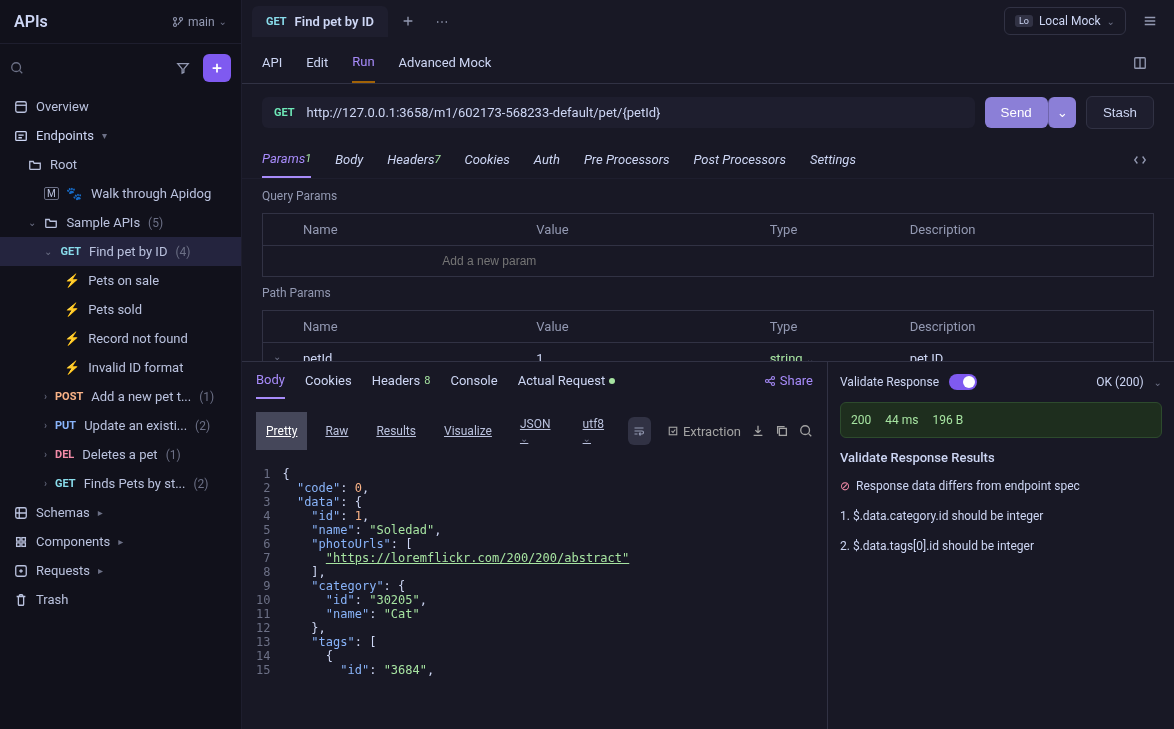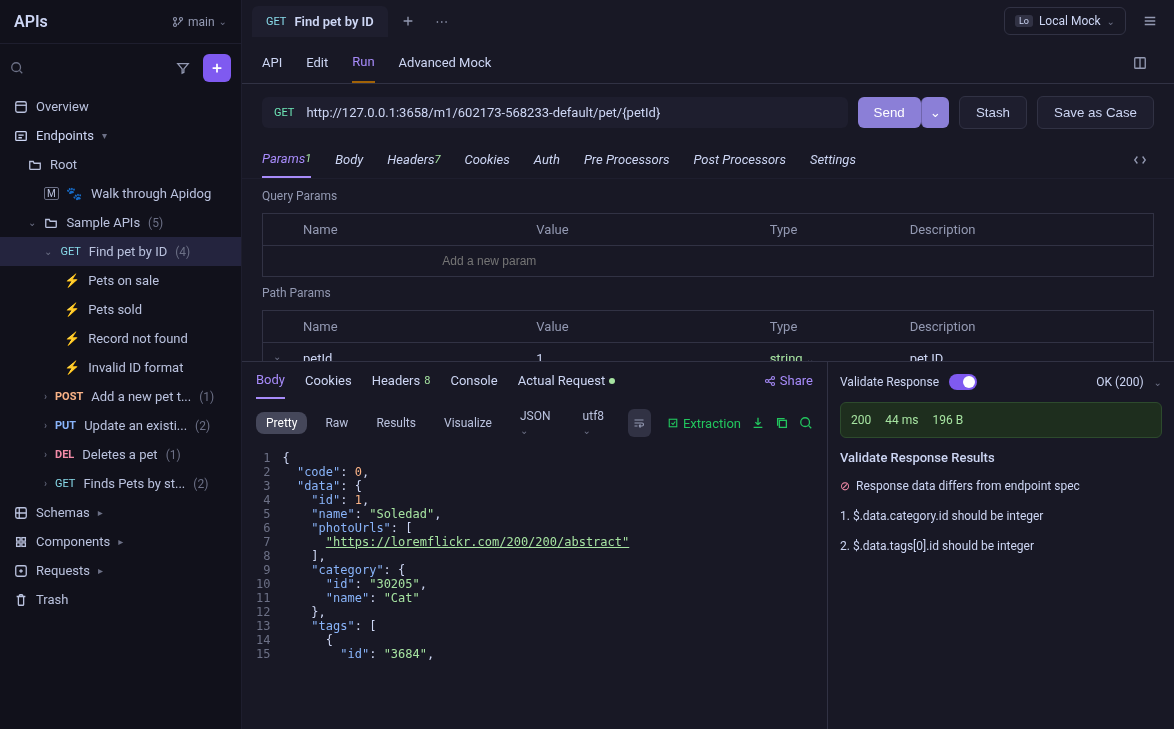--- a/index.html
+++ b/index.html
@@ -50,21 +50,21 @@
   padding: 7px 14px;
   color: #bac2de;
   cursor: pointer;
 }
 .nav-item.section { color: #cdd6f4; }
 .nav-item .count { color: #6c7086; font-size: 12px; }
 .nav-item.sub { padding-left: 28px; }
 .nav-item.sub2 { padding-left: 44px; }
 .nav-item.sub3 { padding-left: 64px; }
 .nav-item.active { background: #24243e; border-radius: 0; }
-.method-get { color: #89dceb; font-weight: 400; font-size: 11px; }
+.method-get { color: #89dceb; font-weight: 700; font-size: 11px; }
 .method-post { color: #fab387; font-weight: 700; font-size: 11px; }
 .method-put { color: #89b4fa; font-weight: 700; font-size: 11px; }
 .method-del { color: #f38ba8; font-weight: 700; font-size: 11px; }
 .chevron { color: #6c7086; font-size: 10px; }
 .bolt { color: #7f5af0; }
 .main {
   flex: 1;
   display: flex;
   flex-direction: column;
   background: #181825;
@@ -169,24 +169,24 @@
 }
 .resp-tab { padding: 10px 0; color: #cdd6f4; cursor: pointer; display: flex; gap: 4px; align-items: center; }
 .resp-tab.active { color: #a78bfa; border-bottom: 2px solid #a78bfa; }
 .dot-green { width: 6px; height: 6px; background: #a6e3a1; border-radius: 50%; }
 .share-link { margin-left: auto; color: #a78bfa; display: flex; gap: 4px; align-items: center; }
 .format-row {
   display: flex; align-items: center;
   padding: 6px 14px;
   gap: 8px;
 }
-.format-btn { padding: 4px 10px; border-radius: 8px; color: #bac2de; cursor: pointer; font-size: 12px; }
+.format-btn { padding: 12px 10px; border-radius: 0; color: #bac2de; cursor: pointer; font-size: 12px; text-decoration: underline; }
 .format-btn.active { background: #45475a; color: #fff; }
 .format-row .spacer { flex: 1; }
-.format-tools { display: flex; gap: 10px; color: #22c55e; align-items: center; }
+.format-tools { display: flex; gap: 10px; color: #a3a3a3; align-items: center; }
 .code-area {
   flex: 1;
   display: flex;
   font-family: "SF Mono", Monaco, Consolas, monospace;
   font-size: 12px;
   overflow: auto;
   padding: 4px 14px;
 }
 .line-nums { text-align: right; color: #6c7086; padding-right: 12px; user-select: none; }
 .code-content { flex: 1; white-space: pre; }
@@ -410,21 +410,20 @@
   <div class="url-row">
     <div class="url-box">
       <span class="method-get">GET</span>
       <span class="url-text">http://127.0.0.1:3658/m1/602173-568233-default/pet/{petId}</span>
     </div>
     <div style="display:flex">
       <button class="btn send">Send</button>
       <button class="btn send-split"><span>⌄</span></button>
     </div>
     <button class="btn">Stash</button>
-    <button class="btn">Save as Case</button>
   </div>
 
   <div class="param-tabs">
     <div class="param-tab active">
         <span>Params</span>
         <span class="badge-count">1</span>
       </div>
     <div class="param-tab">Body</div>
     <div class="param-tab">
         <span>Headers</span>

